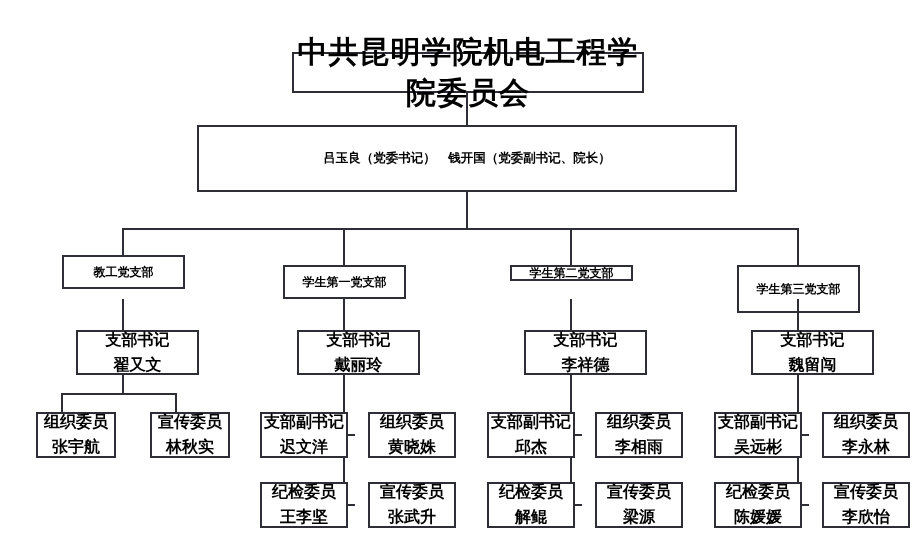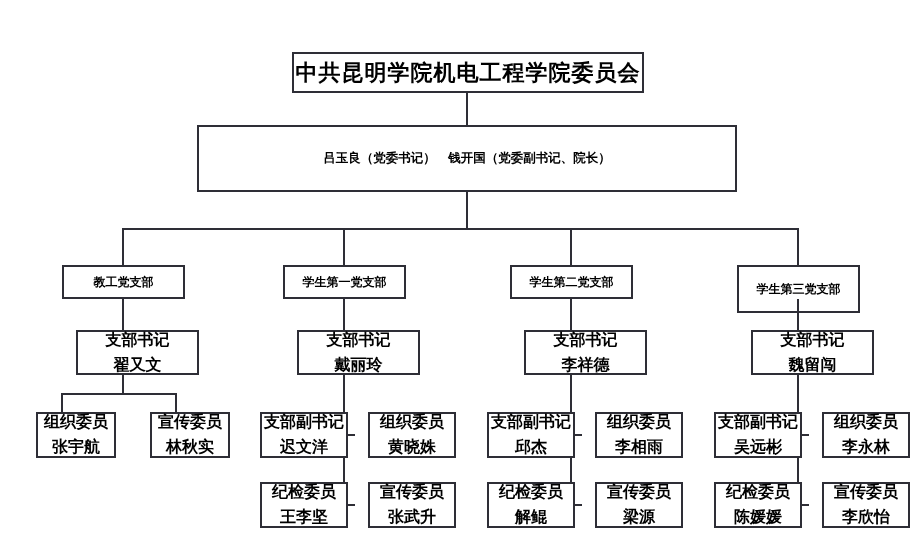--- a/index.html
+++ b/index.html
@@ -8,21 +8,21 @@
     font-family:"DejaVu Sans","Liberation Sans",sans-serif;
     font-weight:bold;color:#000;overflow:hidden;
   }
   .box{
     position:absolute;box-sizing:border-box;background:#ffffff;
     border:2px solid var(--border,#2e2e36);
     display:flex;flex-direction:column;align-items:center;justify-content:center;
     text-align:center;
   }
   .line{position:absolute;background:var(--line,#2e2e36);}
-  .title-box{font-size:22px;letter-spacing:1px;}
+  .title-box{font-size:30px;letter-spacing:1px;}
   .leader-box{font-size:12.5px;line-height:1.62;}
   .branch-box{font-size:12px;}
   .two-line{font-size:16px;line-height:1.55;margin-left:14px;}
 </style>
 </head>
 <body>
 
 <div class="canvas">
 
   <div class="box title-box" style="left:292px;top:52px;width:352px;height:41px;">
@@ -34,27 +34,27 @@
   </div>
 
   <div class="line" style="left:466px;top:93px;width:2px;height:32px;"></div>
   <div class="line" style="left:466px;top:192px;width:2px;height:38px;"></div>
   <div class="line" style="left:122px;top:228px;width:677px;height:2px;"></div>
   <div class="line" style="left:122px;top:228px;width:2px;height:37px;"></div>
   <div class="line" style="left:343px;top:228px;width:2px;height:37px;"></div>
   <div class="line" style="left:570px;top:228px;width:2px;height:37px;"></div>
   <div class="line" style="left:797px;top:228px;width:2px;height:37px;"></div>
 
-  <div class="box branch-box" style="left:62px;top:265px;width:123px;height:34px;">
+  <div class="box branch-box" style="left:62px;top:255px;width:123px;height:34px;">
     <div>教工党支部</div>
   </div>
   <div class="box branch-box" style="left:283px;top:265px;width:123px;height:34px;align-items:center;">
     <div>学生第一党支部</div>
   </div>
-  <div class="box branch-box" style="left:510px;top:265px;width:123px;height:34px;">
+  <div class="box branch-box" style="left:510px;top:265px;width:123px;height:16px;">
     <div>学生第二党支部</div>
   </div>
   <div class="box branch-box" style="left:737px;top:265px;width:123px;height:48px;">
     <div>学生第三党支部</div>
   </div>
 
   <div class="line" style="left:122px;top:299px;width:2px;height:31px;"></div>
   <div class="line" style="left:343px;top:299px;width:2px;height:31px;"></div>
   <div class="line" style="left:570px;top:299px;width:2px;height:31px;"></div>
   <div class="line" style="left:797px;top:299px;width:2px;height:31px;"></div>

